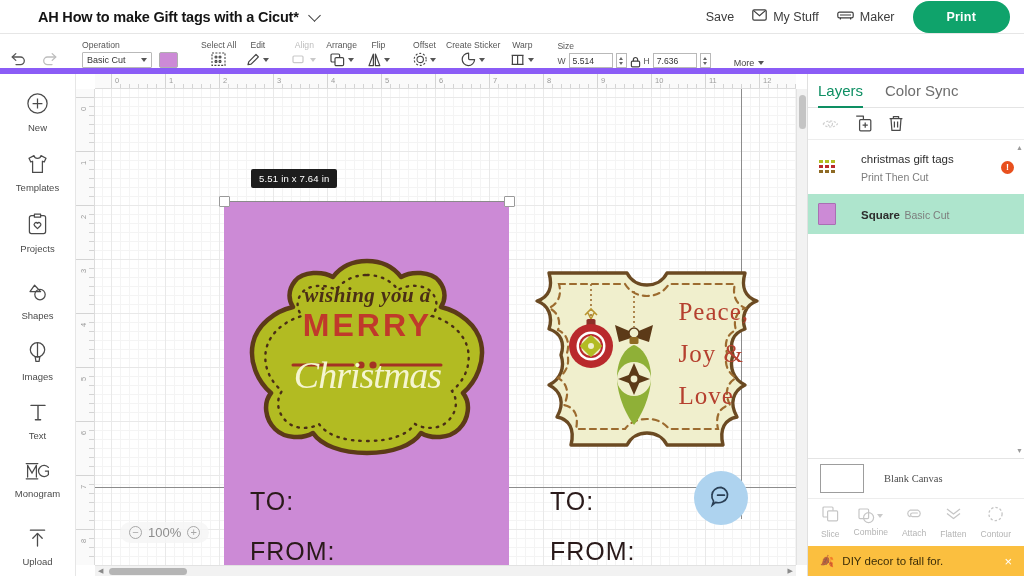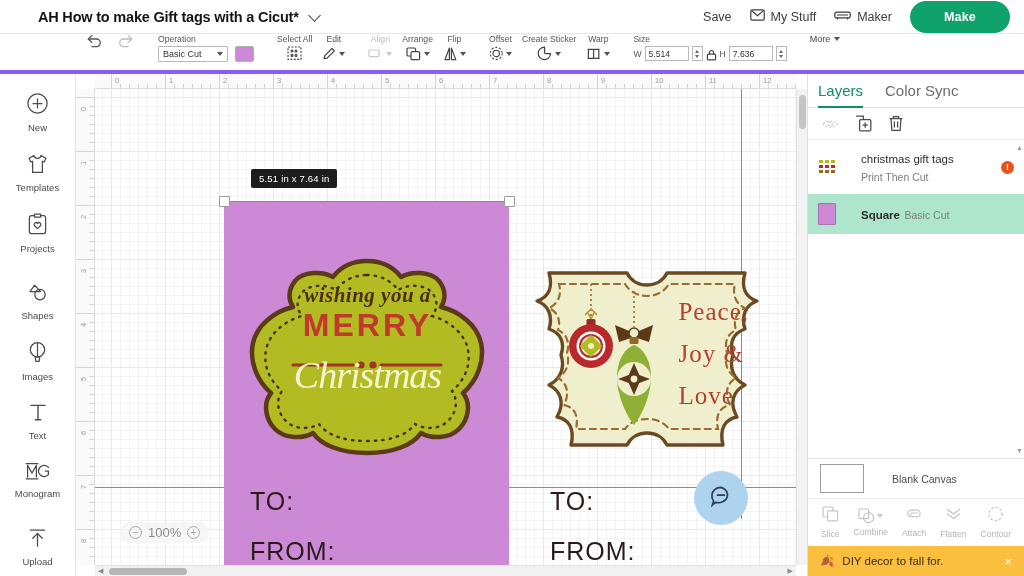--- a/index.html
+++ b/index.html
@@ -30,23 +30,23 @@
     cursor: pointer; white-space: nowrap;
   }
   .make-btn {
     background: #0fa36b; color: #fff; font-size: 12.5px; font-weight: 700;
     border-radius: 18px; padding: 9px 34px; border: none; cursor: pointer;
     letter-spacing: 0.2px;
   }
 
   
   .editbar {
-    height: 40px; min-height: 40px; display: flex; align-items: flex-start;
-    background: #fff; border-bottom: 4px solid #8b5cf6;
-    padding-left: 76px; font-size: 9px; color: #4a4a4a;
+    height: 40px; min-height: 40px; display: flex; align-items: flex-end;
+    background: #fff; border-bottom: 6px solid #8b5cf6;
+    font-size: 9px; color: #4a4a4a;
   }
   .eb-group { display: flex; align-items: center; padding: 0 9px; gap: 10px; }
   .eb-sep { width: 1px; background: #e0e0e0; margin: 6px 2px; }
   .eb-item {
     display: flex; flex-direction: column; align-items: center; justify-content: center;
     gap: 1px; cursor: pointer; min-width: 22px;
   }
   .eb-lbl { font-size: 8.6px; color: #555; line-height: 10px; white-space: nowrap; }
   .eb-lbl.dim { color: #bdbdbd; }
   .eb-ico { height: 17px; display: flex; align-items: center; gap: 2px; color: #444; }
@@ -203,22 +203,22 @@
   .layer-name { font-size:11.5px; color:#2d2d2d; line-height:14px; white-space:nowrap; overflow:hidden; }
   .layer-name.bold { font-weight:700; }
   .layer-sub { font-size:10.5px; color:#7d7d7d; line-height:14px; }
   .warn-badge {
     width:13px; height:13px; border-radius:50%; background:#e8501e; color:#fff;
     font-size:9px; font-weight:700; display:flex; align-items:center; justify-content:center; flex:none;
   }
   .lay-scroll { position:absolute; right:1px; top:4px; width:7px; bottom:4px; }
   .lay-scroll .up, .lay-scroll .dn { position:absolute; left:0; font-size:7px; color:#9b9b9b; }
   .lay-scroll .up { top:0; } .lay-scroll .dn { bottom:0; }
-  .canvas-row { height:40px; display:flex; align-items:center; gap:28px; padding:0 12px;
-                border-top:1px solid #e4e4e4; }
+  .canvas-row { height:40px; display:flex; align-items:center; gap:20px; padding:0 12px;
+                border-top:1px solid #e4e4e4;font-family:Liberation Serif, serif; }
   .canvas-thumb { width:44px; height:29px; border:1px solid #9d9d9d; background:#fff; }
   .canvas-lbl { font-size:10.5px; color:#4d4d4d; }
   .ops-row { height:48px; display:flex; align-items:center; justify-content:space-around;
              border-top:1px solid #ededed; padding:0 6px; }
   .op { display:flex; flex-direction:column; align-items:center; gap:3px; color:#c6c6c6; cursor:pointer; }
   .op-lbl { font-size:8.6px; color:#b4b4b4; }
   .promo {
     height:30px; background:#fbbf3f; display:flex; align-items:center; gap:8px; padding:0 12px;
     font-size:11.5px; color:#3b2d08;
   }
@@ -249,21 +249,21 @@
       </div>
       <div class="tb-link">
         <span>
           <svg width="17" height="11" viewBox="0 0 17 11" fill="none" stroke="#3c3c3c" stroke-width="1.2">
             <rect x="0.8" y="2.2" width="15.4" height="5.6" rx="1.6"></rect>
             <path d="M3.4 7.8 v1.8 M13.6 7.8 v1.8 M3 5 h11"></path>
           </svg>
         </span>
         <span>Maker</span>
       </div>
-      <button class="make-btn">Make</button>
+      <button class="make-btn">Print</button>
     </div>
   </div>
 
   <div class="editbar">
 
     <div class="eb-group undo-redo">
       <span>
         <svg width="17" height="14" viewBox="0 0 17 14" fill="none" stroke="#555" stroke-width="1.3" stroke-linecap="round">
           <path d="M4 5 H11.5 A3.8 3.8 0 0 1 11.5 12.6 H7"></path>
             <path d="M6.8 1.6 L3.2 5 L6.8 8.4"></path>

